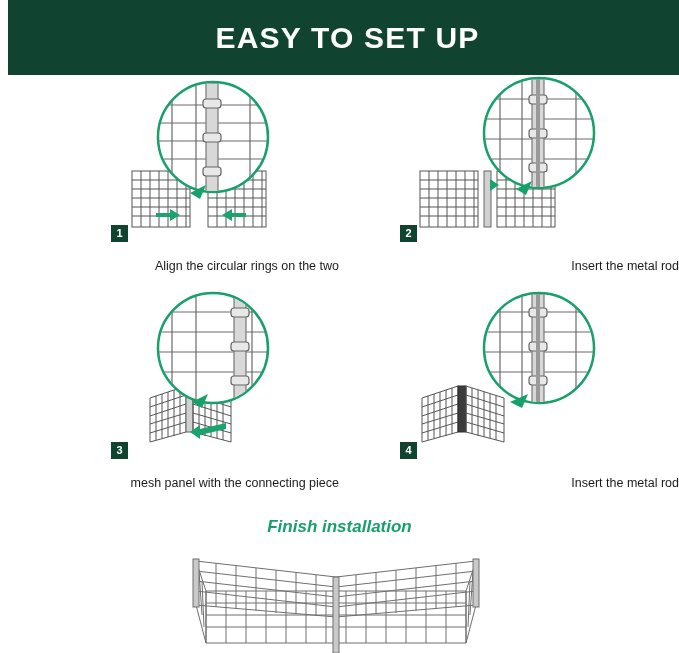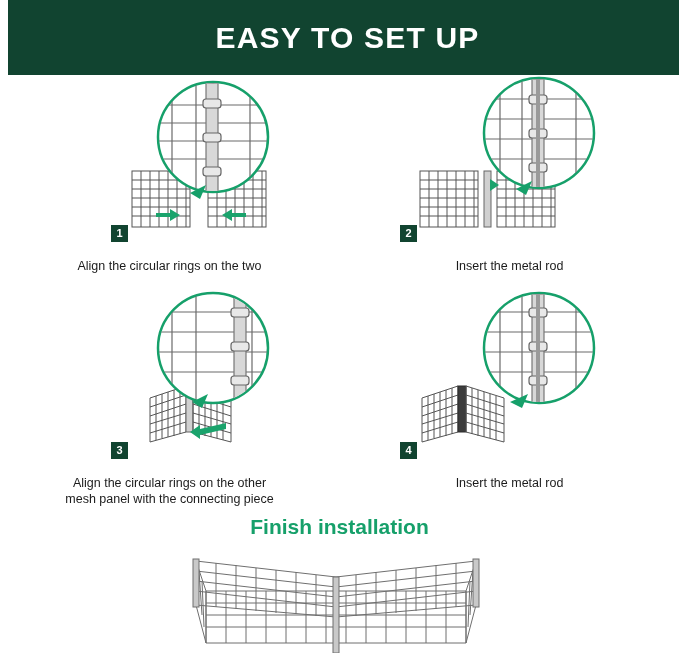--- a/index.html
+++ b/index.html
@@ -70,21 +70,21 @@
     background: #114430;
     color: #ffffff;
     font-size: 11px;
     font-weight: bold;
     line-height: 17px;
     text-align: center;
   }
   .caption {
     position: absolute;
     width: 339px;
-    text-align: center;
+    text-align: right;
     color: #1b1b1b;
     font-size: 12.5px;
     line-height: 16px;
   }
   
   .step-1 .badge { left: 111px; top: 150px; }
   .step-1 .caption { top: 183px; }
   .step-2 .badge { left: 60px;  top: 150px; }
   .step-2 .caption { top: 183px; left: 0; }
   .step-3 .badge { left: 111px; top: 152px; }
@@ -99,22 +99,23 @@
     top: 512px;
     width: 679px;
     height: 30px;
     display: flex;
     align-items: center;
     justify-content: center;
     gap: 12px;
   }
   .finish-green {
     color: #16a06a;
-    font-size: 21px;
+    font-size: 17px;
     font-weight: bold;
+    font-style: italic;
   }
   .finish-dark {
     color: #111111;
     font-size: 17px;
     font-weight: bold;
   }
   .final-art {
     position: absolute;
     left: 0;
     top: 543px;
@@ -330,21 +331,20 @@
           </defs>
           <path d="M192 112 L208 104 L202 118 Z" fill="#16a06a"></path>
 
           <g fill="#1aa36c">
             <path d="M226 133 l-26 6 0 -4 -10 7 10 7 0 -4 26 -6 z"></path>
           </g>
         </svg>
       </div>
       <div class="badge">3</div>
       <div class="caption">
-        <div>Align the circular rings on the other</div>
         <div>mesh panel with the connecting piece</div>
       </div>
     </div>
 
     <div class="step step-4">
       <div class="art">
         <svg width="339" height="160" viewBox="0 0 339 160">
 
           <g stroke="#555" stroke-width="1" fill="none">
             <polygon points="82,108 118,96 118,142 82,152"></polygon>

